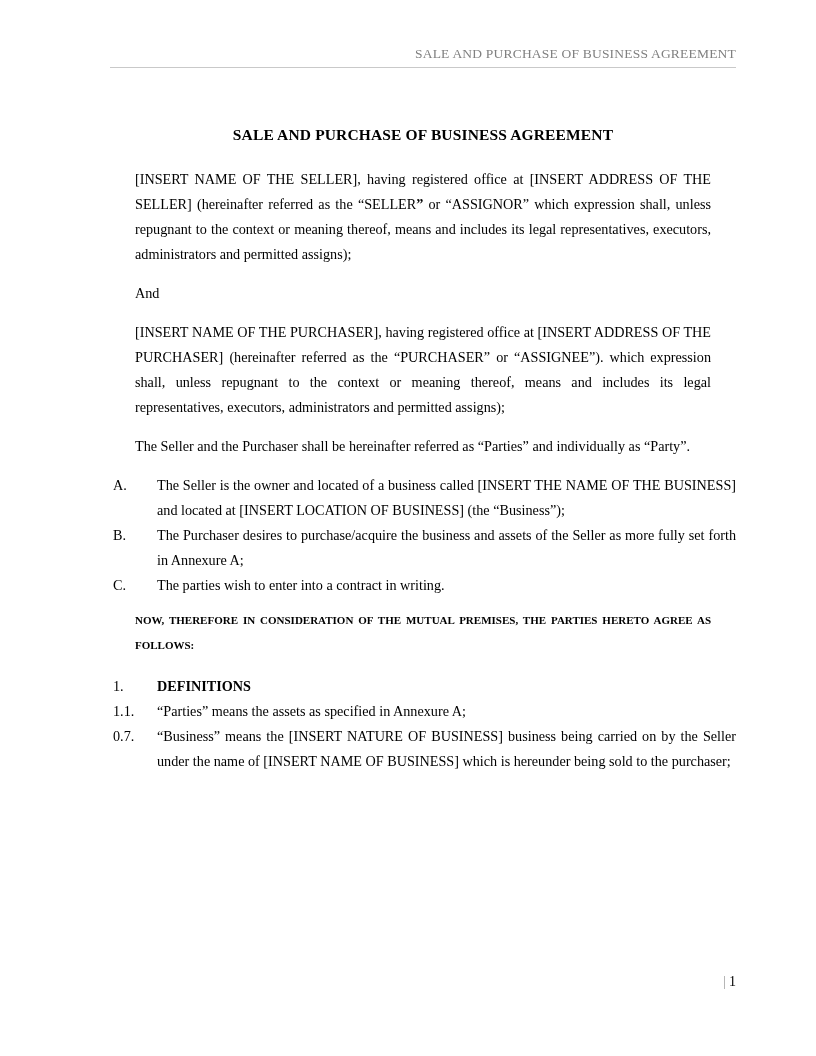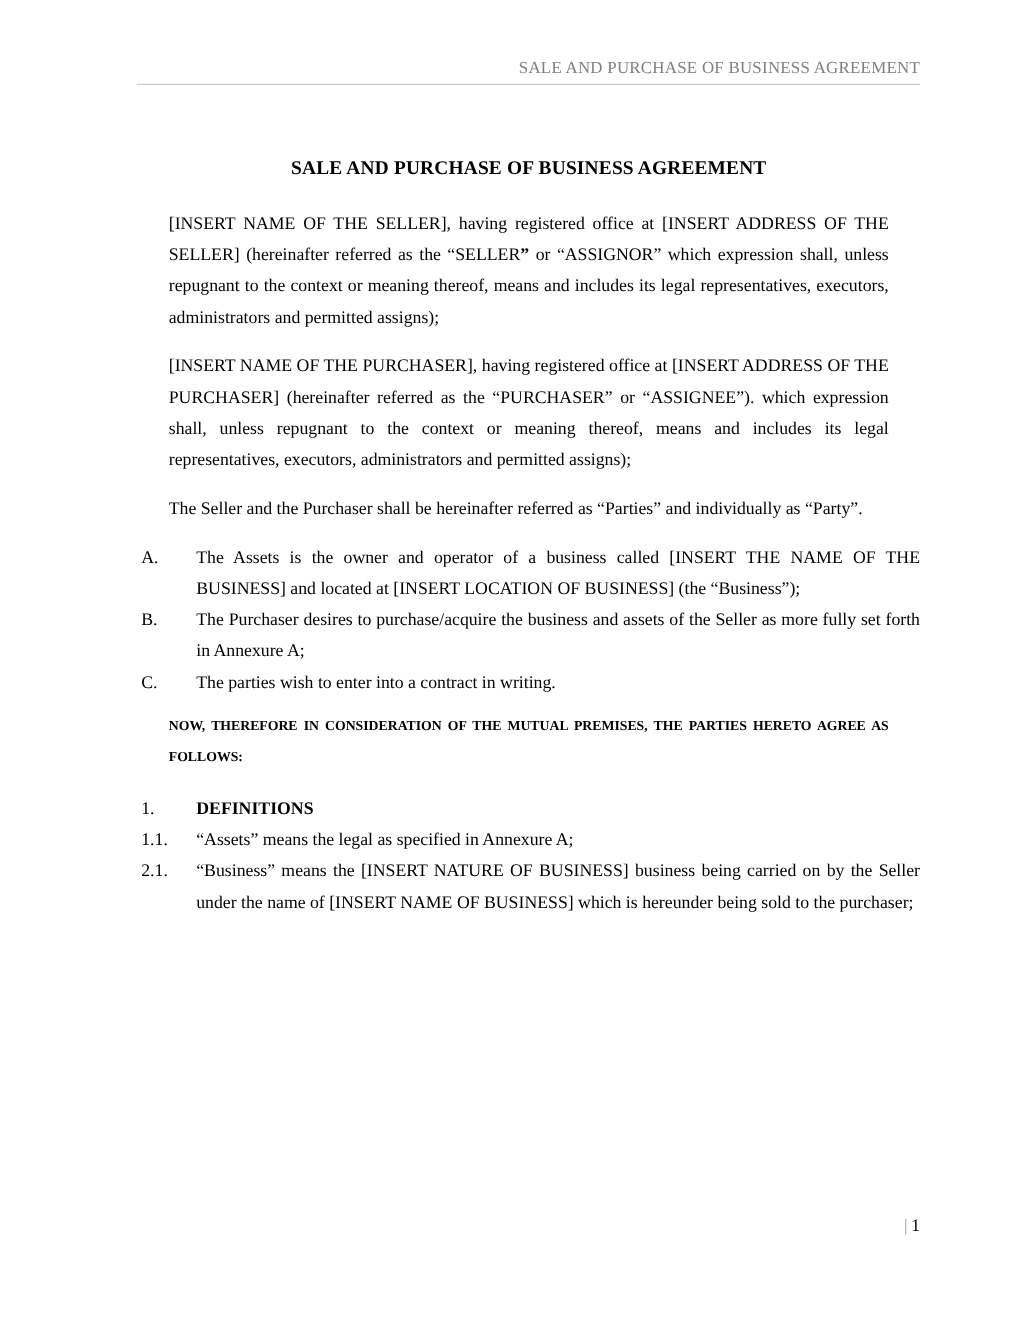--- a/index.html
+++ b/index.html
@@ -146,31 +146,32 @@
     <span class="hdr-rule"></span>
   </div>
 
   <div class="doc-body">
 
     <div class="doc-title">SALE AND PURCHASE OF BUSINESS AGREEMENT</div>
 
 
     <p class="para"><span>[INSERT NAME OF THE SELLER], having registered office at [INSERT ADDRESS OF THE SELLER] (hereinafter referred as the “SELLER</span><b>”</b><span> or “ASSIGNOR” which expression shall, unless repugnant to the context or meaning thereof, means and includes its legal representatives, executors, administrators and permitted assigns);</span></p>
 
+    <p class="para plain">And</p>
 
     <p class="para">[INSERT NAME OF THE PURCHASER], having registered office at [INSERT ADDRESS OF THE PURCHASER] (hereinafter referred as the “PURCHASER” or “ASSIGNEE”). which expression shall, unless repugnant to the context or meaning thereof, means and includes its legal representatives, executors, administrators and permitted assigns);</p>
 
     <p class="para plain">The Seller and the Purchaser shall be hereinafter referred as “Parties” and individually as “Party”.</p>
 
 
     <div class="list-letters">
 
       <div class="clause">
         <span class="marker">A.</span>
-        <span class="ctext">The Assets is the owner and operator of a business called [INSERT THE NAME OF THE BUSINESS] and located at [INSERT LOCATION OF BUSINESS] (the “Business”);</span>
+        <span class="ctext">The Seller is the owner and located of a business called [INSERT THE NAME OF THE BUSINESS] and located at [INSERT LOCATION OF BUSINESS] (the “Business”);</span>
       </div>
 
       <div class="clause">
         <span class="marker">B.</span>
         <span class="ctext">The Purchaser desires to purchase/acquire the business and assets of the Seller as more fully set forth in Annexure A;</span>
       </div>
 
       <div class="clause">
         <span class="marker">C.</span>
         <span class="ctext">The parties wish to enter into a contract in writing.</span>
@@ -184,25 +185,25 @@
 
       <div class="clause">
         <span class="marker">1.</span>
         <span class="ctext bold">DEFINITIONS</span>
       </div>
 
       <div class="def-list">
 
         <div class="clause">
           <span class="marker">1.1.</span>
-          <span class="ctext"> “Assets” means the legal as specified in Annexure A;</span>
+          <span class="ctext"> “Parties” means the assets as specified in Annexure A;</span>
         </div>
 
         <div class="clause">
-          <span class="marker">2.1.</span>
+          <span class="marker">0.7.</span>
           <span class="ctext">“Business” means the [INSERT NATURE OF BUSINESS] business being carried on by the Seller under the name of [INSERT NAME OF BUSINESS] which is hereunder being sold to the purchaser;</span>
         </div>
 
       </div>
 
     </div>
 
   </div>
 
   <div class="footer">

